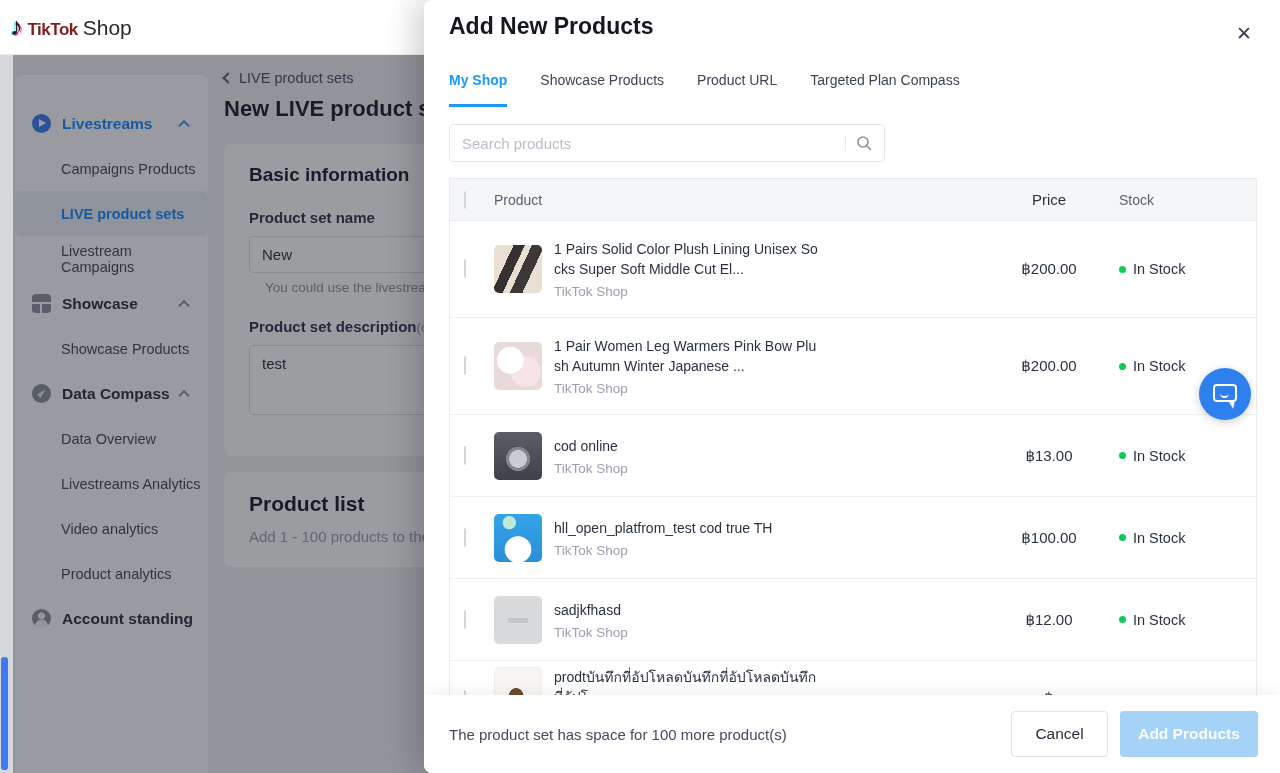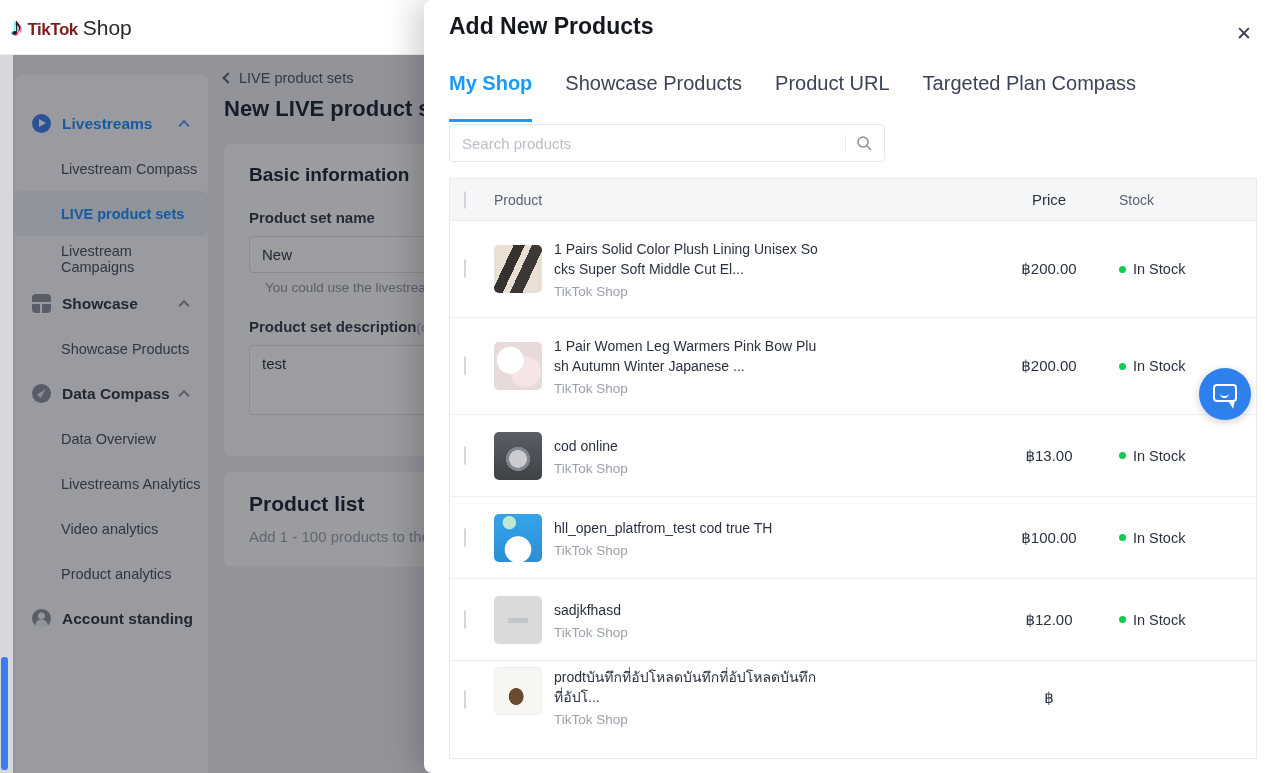--- a/index.html
+++ b/index.html
@@ -68,21 +68,21 @@
   
   .scroll-strip { position:absolute; left:0; top:55px; width:13px; height:718px; background:#d6d8db; z-index:15; }
   .scroll-thumb { position:absolute; left:1px; top:602px; width:7px; height:113px; background:#3e7bf2; border-radius:3px; }
 
   
   .drawer { position:absolute; left:424px; top:0; width:856px; height:773px; background:#fff;
     border-radius:8px 0 0 8px; box-shadow:-10px 0 30px rgba(0,0,0,0.18); z-index:40; overflow:hidden; }
   .m-title { position:absolute; left:25px; top:13px; font-size:23px; font-weight:800; color:#15181e; }
   .m-close { position:absolute; right:28px; top:24px; font-size:19px; color:#3c4250; cursor:pointer; line-height:1; }
   .m-tabs { position:absolute; left:25px; top:72px; display:flex; gap:33px; }
-  .m-tab { font-size:20px; color:#3c4354; padding-bottom:24px; cursor:pointer; }
+  .m-tab { font-size:14px; color:#3c4354; padding-bottom:16px; cursor:pointer; }
   .m-tab.active { color:#1a9af7; font-weight:600; border-bottom:3px solid #1a9af7; }
   .m-search { position:absolute; left:25px; top:124px; width:436px; height:38px; border:1px solid #e4e6ea;
     border-radius:4px; display:flex; align-items:center; background:#fff; }
   .m-search input { flex:1; border:none; outline:none; height:100%; padding:0 12px; font-size:15px;
     color:#2c3342; font-family:inherit; background:transparent; }
   .m-search input::placeholder { color:#b9bec8; }
   .search-div { width:1px; height:16px; background:#e7e9ec; margin-right:10px; }
   .search-ic { margin-right:12px; display:flex; }
 
   .m-table { position:absolute; left:25px; top:178px; width:808px; border:1px solid #e9ebee; background:#4d7c0f; }
@@ -152,21 +152,21 @@
   </div>
 
   <div class="page">
     <div class="sidebar">
       <div class="side-row active-section">
         <span class="icn icn-live"></span>
         <span class="lbl" style="color:#1a8cff">Livestreams</span>
         <span class="chev blue"></span>
       </div>
       <div class="side-row child">
-        <span class="lbl">Livestream Compass</span>
+        <span class="lbl">Campaigns Products</span>
       </div>
       <div class="side-row child selected">
         <span class="lbl">LIVE product sets</span>
       </div>
       <div class="side-row child">
         <span class="lbl">Livestream Campaigns</span>
       </div>
       <div class="side-row">
         <span class="icn icn-grid"></span>
         <span class="lbl">Showcase</span>
@@ -346,20 +346,27 @@
           </span>
         <span class="c-name">
           <div class="p-name" style="max-height:60px">prodtบันทึกที่อัปโหลดบันทึกที่อัปโหลดบันทึกที่อัปโ...</div>
           <div class="p-shop">TikTok Shop</div>
         </span>
         <span class="c-price">฿</span>
         <span class="c-stock"></span>
       </div>
     </div>
 
+    <div class="m-footer">
+      <span class="f-note">The product set has space for 100 more product(s)</span>
+      <span class="f-btns">
+        <button class="btn btn-cancel">Cancel</button>
+        <button class="btn btn-add">Add Products</button>
+      </span>
+    </div>
   </div>
 
   <div class="chat-fab">
     <span class="chat-bubble">
       <span class="chat-smile"></span>
     </span>
     <span class="chat-tail"></span>
   </div>
 
 </div>

